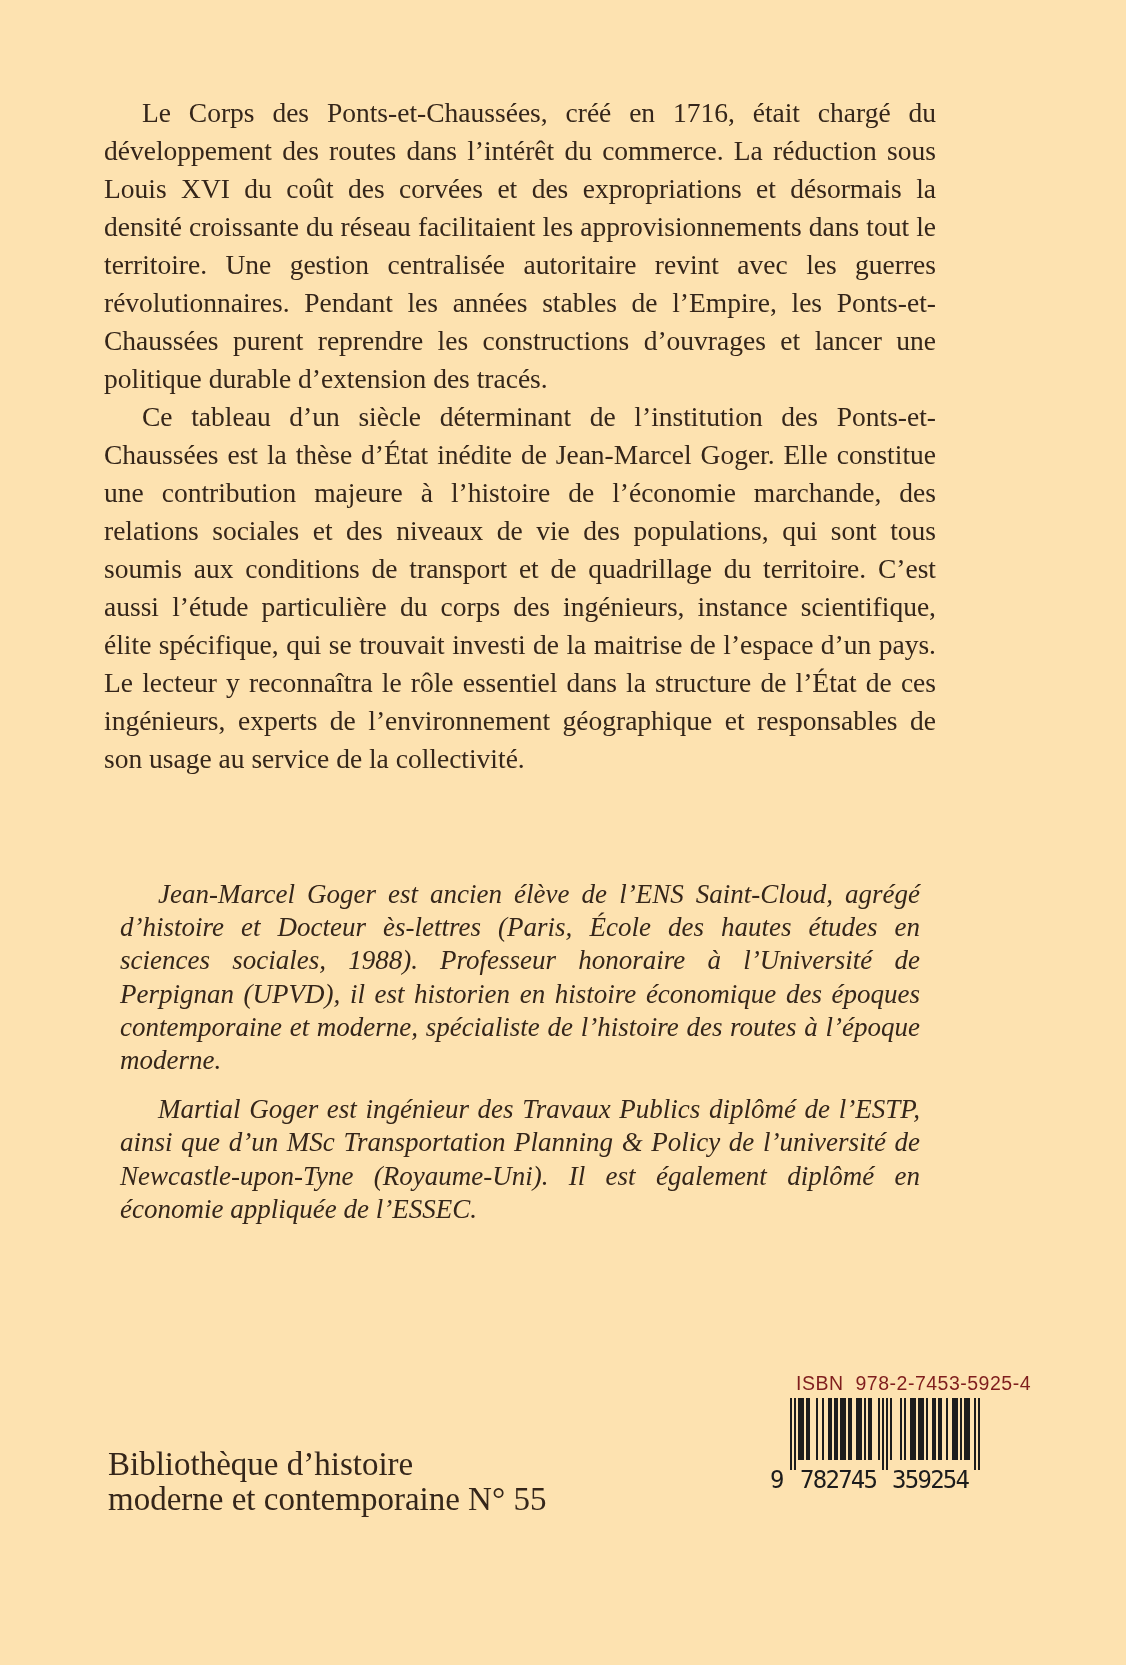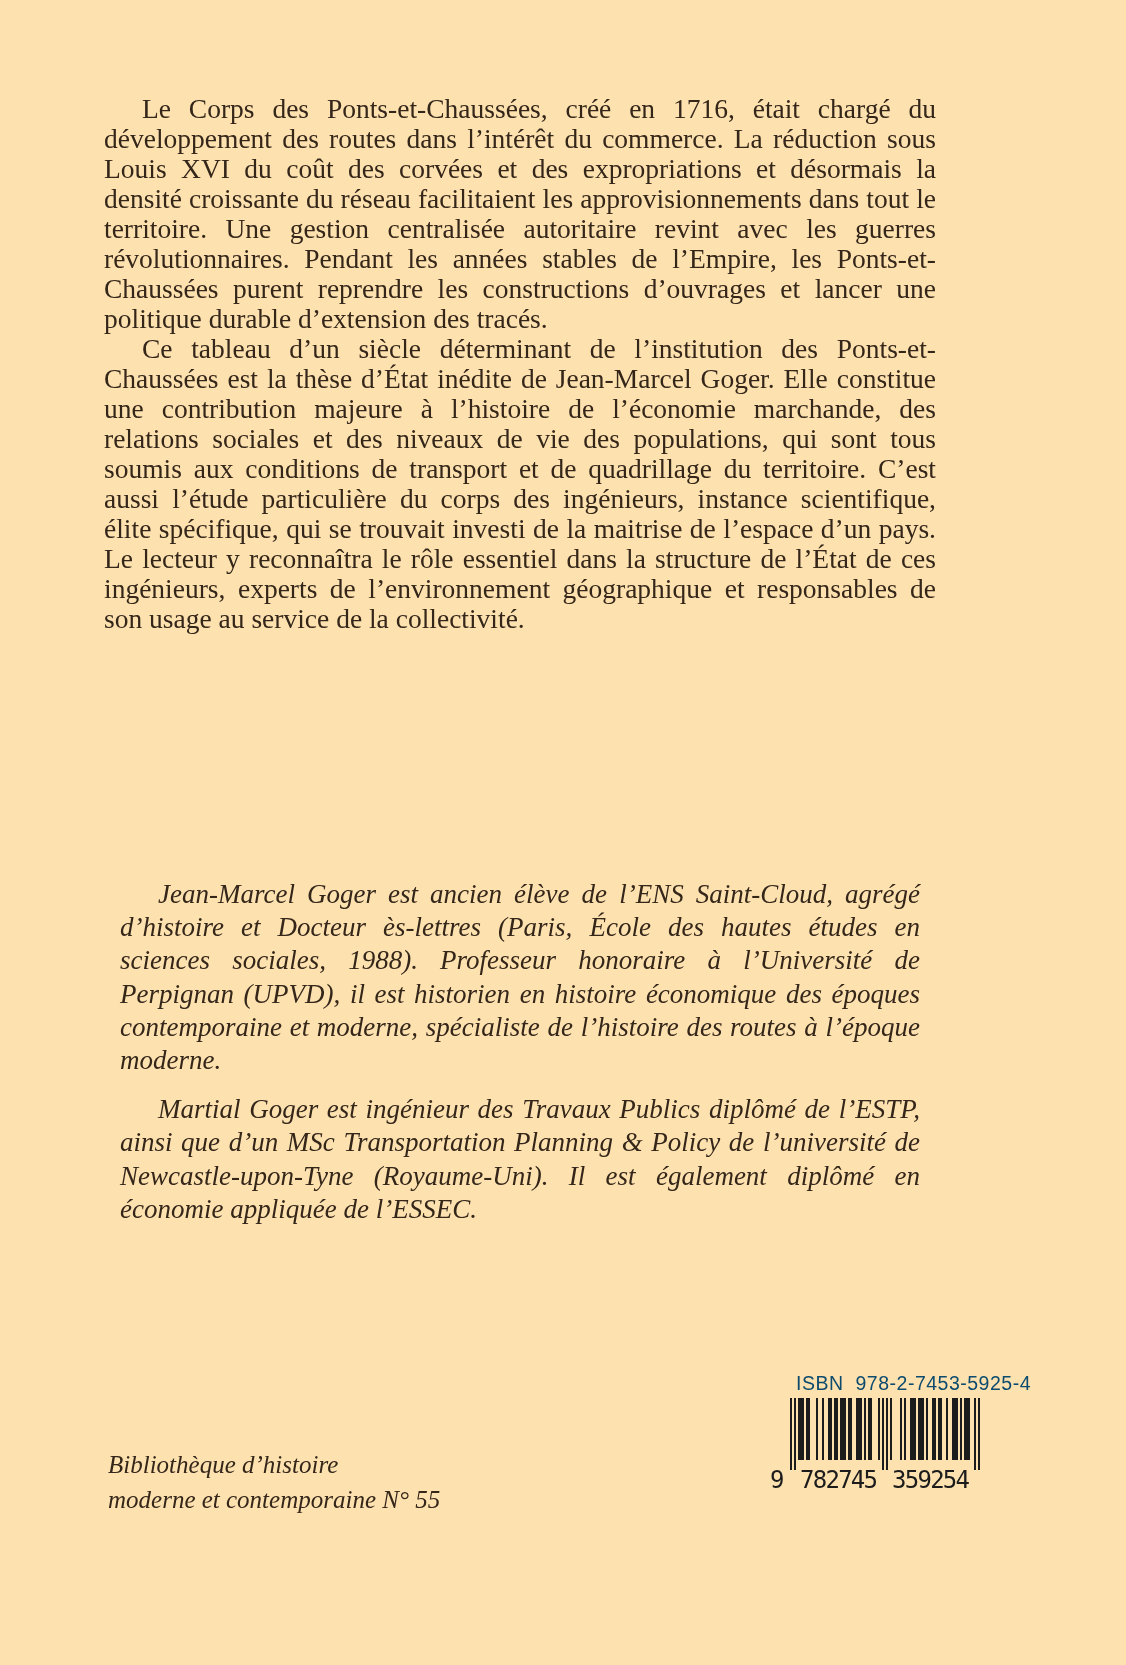--- a/index.html
+++ b/index.html
@@ -10,55 +10,54 @@
     background:#fde2b0;
     font-family:"Liberation Serif", serif;
     color:#35261a;
     overflow:hidden;
   }
   .synopsis{
     position:absolute;
     left:104px; top:94px;
     width:832px;
     font-size:27.5px;
-    line-height:30px;
+    line-height:38px;
     text-align:justify;
   }
   .synopsis p{margin:0;text-indent:38px;}
   .authors{
     position:absolute;
     left:104px; top:862px;
     width:832px;
     font-size:27px;
     line-height:33.2px;
     font-style:italic;
     text-align:justify;
   }
   .authors p{margin:16px;text-indent:38px;}
   .collection{
     position:absolute;
     left:108px; top:1447px;
-    font-size:25px;
+    font-size:33px;
     line-height:35px;
-    font-style:italic;
   }
   .isbn-block{
     position:absolute;
     left:770px; top:1372px;
     width:230px;
     color:#1c1c1c;
   }
   .isbn-line{
     font-family:"Liberation Sans", sans-serif;
     font-size:19.5px;
     letter-spacing:0.5px;
     white-space:nowrap;
     margin-left:26px;
     margin-bottom:3px;
-    color:#0c4a6e;
+    color:#7f1d1d;
   }
   .isbn-line .gap{display:inline-block;width:12px;}
   #barcode-svg{display:block;}
   #barcode-svg text{
     font-family:"DejaVu Sans Mono", monospace;
     font-size:24px;
     fill:#1c1c1c;
   }
 </style>
 </head>

